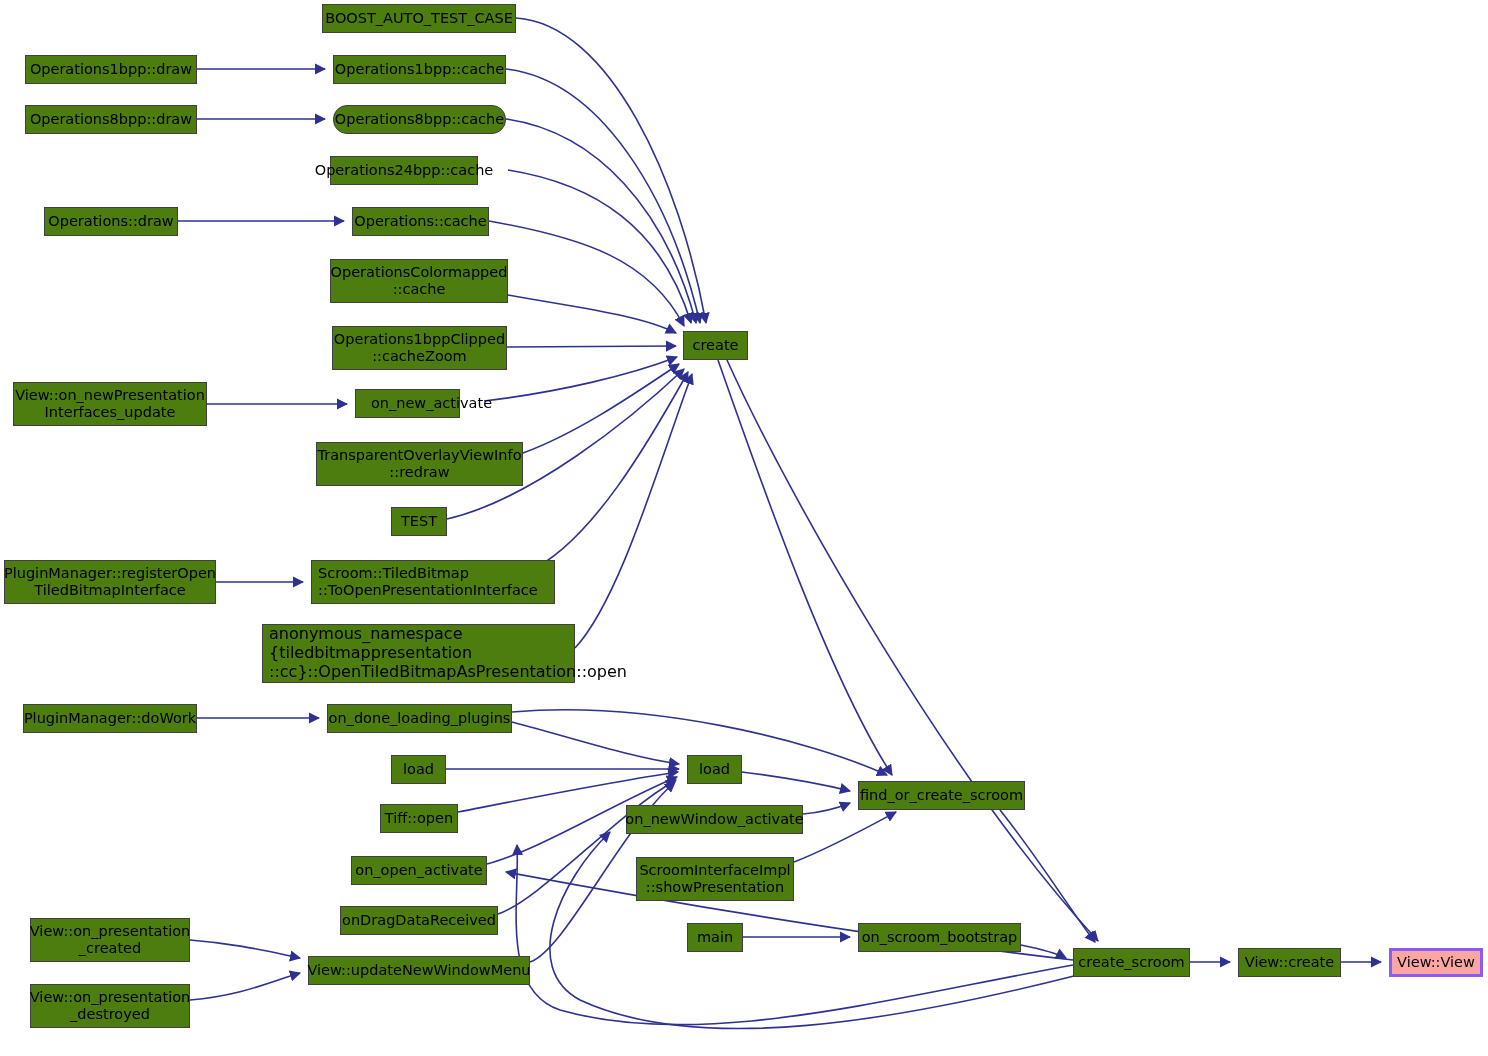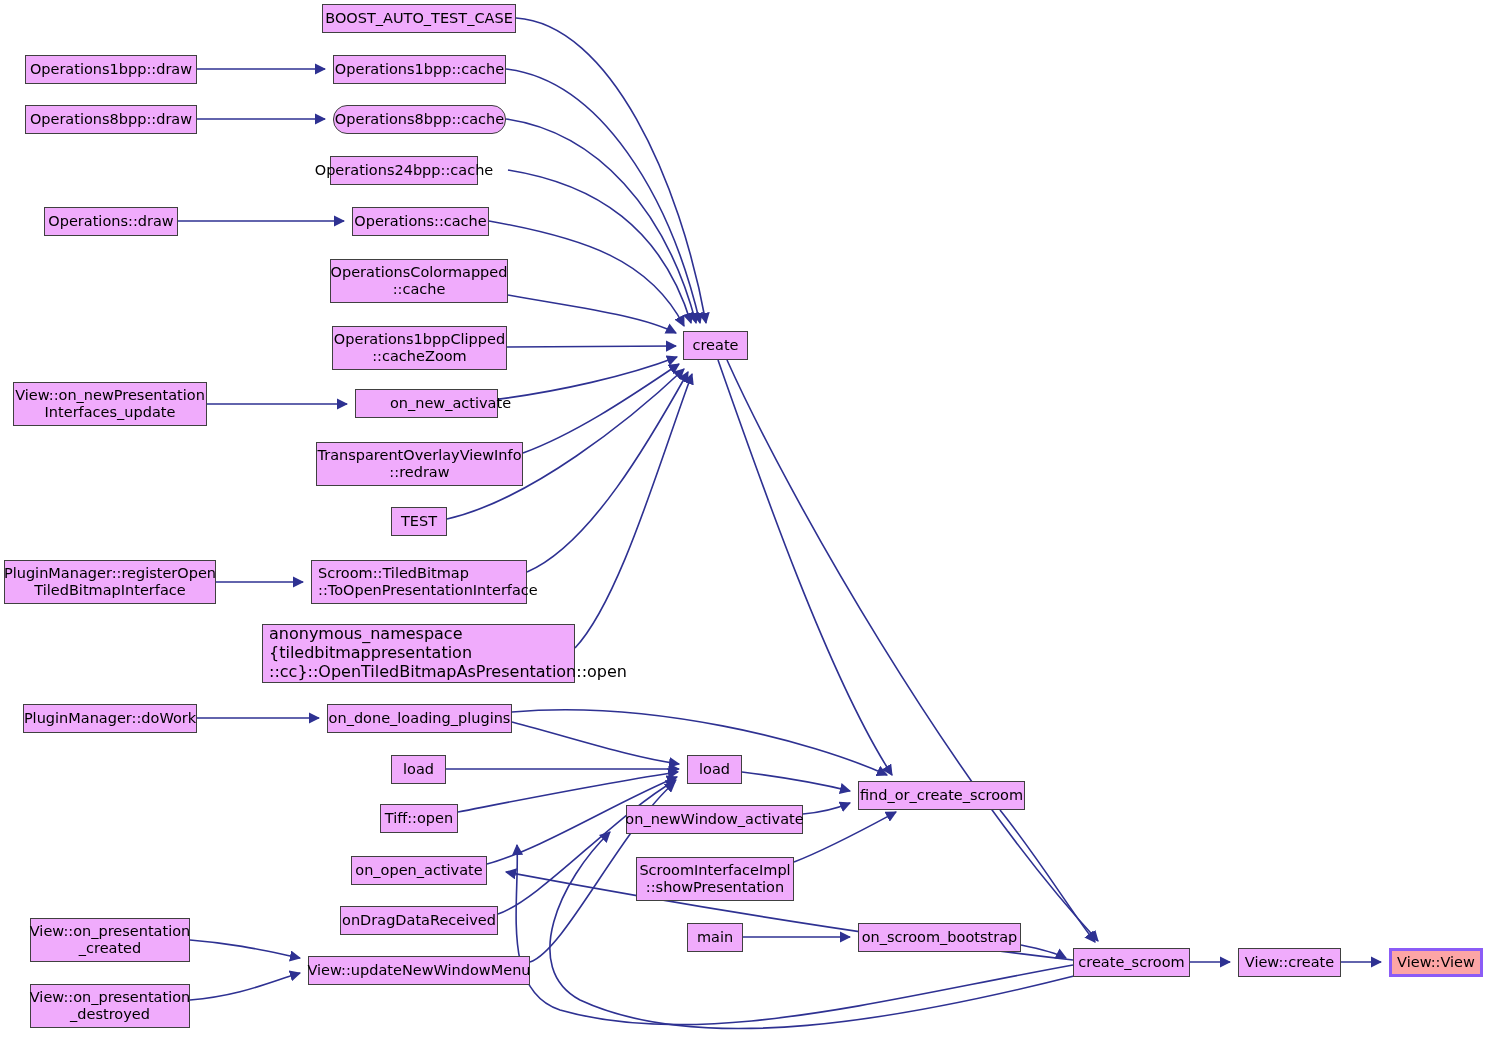--- a/index.html
+++ b/index.html
@@ -21,21 +21,21 @@
     left: 0;
     top: 0;
     width: 1488px;
     height: 1056px;
     pointer-events: none;
   }
   .node {
     position: absolute;
     box-sizing: border-box;
     border: 1px solid #404040;
-    background: #f0abfc;
+    background: #4d7c0f;
     color: #000000;
     font-size: 14.5px;
     line-height: 1.18;
     display: flex;
     align-items: center;
     justify-content: center;
     text-align: center;
     white-space: pre;
     z-index: 2;
   }
@@ -155,39 +155,39 @@
   <div class="node" style="left:332px;top:326px;width:175px;height:44px;">
     <span class="nlabel">Operations1bppClipped
 ::cacheZoom</span>
   </div>
 
   <div class="node" style="left:13px;top:382px;width:194px;height:44px;">
     <span class="nlabel">View::on_newPresentation
 Interfaces_update</span>
   </div>
 
-  <div class="node" style="left:355px;top:389px;width:143px;height:29px;padding-left:48px;">
+  <div class="node" style="left:355px;top:389px;width:105px;height:29px;padding-left:48px;">
     <span class="nlabel">on_new_activate</span>
   </div>
 
   <div class="node" style="left:316px;top:442px;width:207px;height:44px;">
     <span class="nlabel">TransparentOverlayViewInfo
 ::redraw</span>
   </div>
 
   <div class="node" style="left:391px;top:507px;width:56px;height:29px;">
     <span class="nlabel">TEST</span>
   </div>
 
   <div class="node" style="left:4px;top:560px;width:212px;height:44px;">
     <span class="nlabel">PluginManager::registerOpen
 TiledBitmapInterface</span>
   </div>
 
-  <div class="node leftalign" style="left:311px;top:560px;width:216px;height:44px;">
+  <div class="node leftalign" style="left:311px;top:560px;width:244px;height:44px;">
     <span class="nlabel">Scroom::TiledBitmap
 ::ToOpenPresentationInterface</span>
   </div>
 
   <div class="node leftalign" style="left:262px;top:624px;width:313px;height:59px;font-size:16px;">
     <span class="nlabel">anonymous_namespace
 {tiledbitmappresentation
 ::cc}::OpenTiledBitmapAsPresentation::open</span>
   </div>
 

